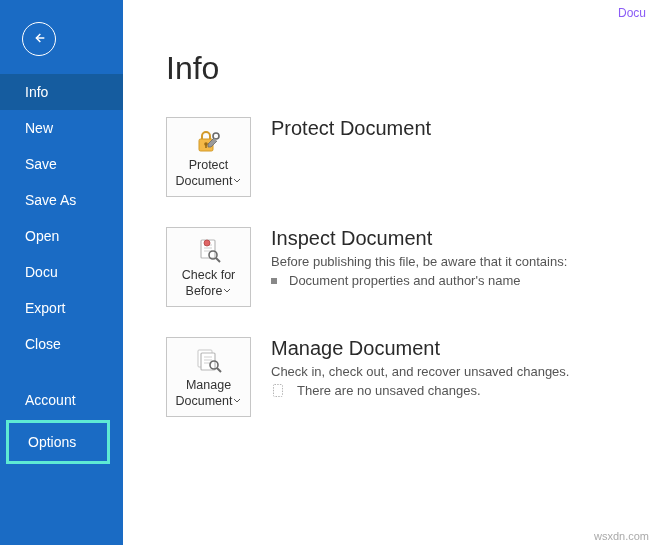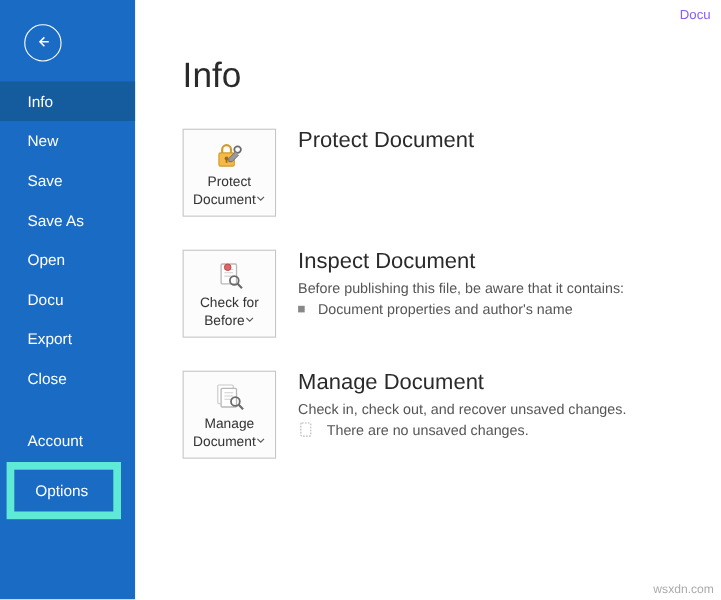--- a/index.html
+++ b/index.html
@@ -43,21 +43,21 @@
     font-size: 14px;
     cursor: pointer;
     color: #fff;
     font-weight: 400;
   }
   .nav-item.selected {
     background: #155c9f;
   }
   .nav-gap { height: 20px; }
   .options-highlight {
-    border: 7px solid #5eead4;
+    border: 3px solid #5eead4;
     margin: 2px 13px 2px 6px;
   }
   .options-highlight .nav-item { padding: 11px 0 11px 19px; }
   
   .main {
     flex: 1;
     padding: 0;
     background: #fff;
     position: relative;
   }

